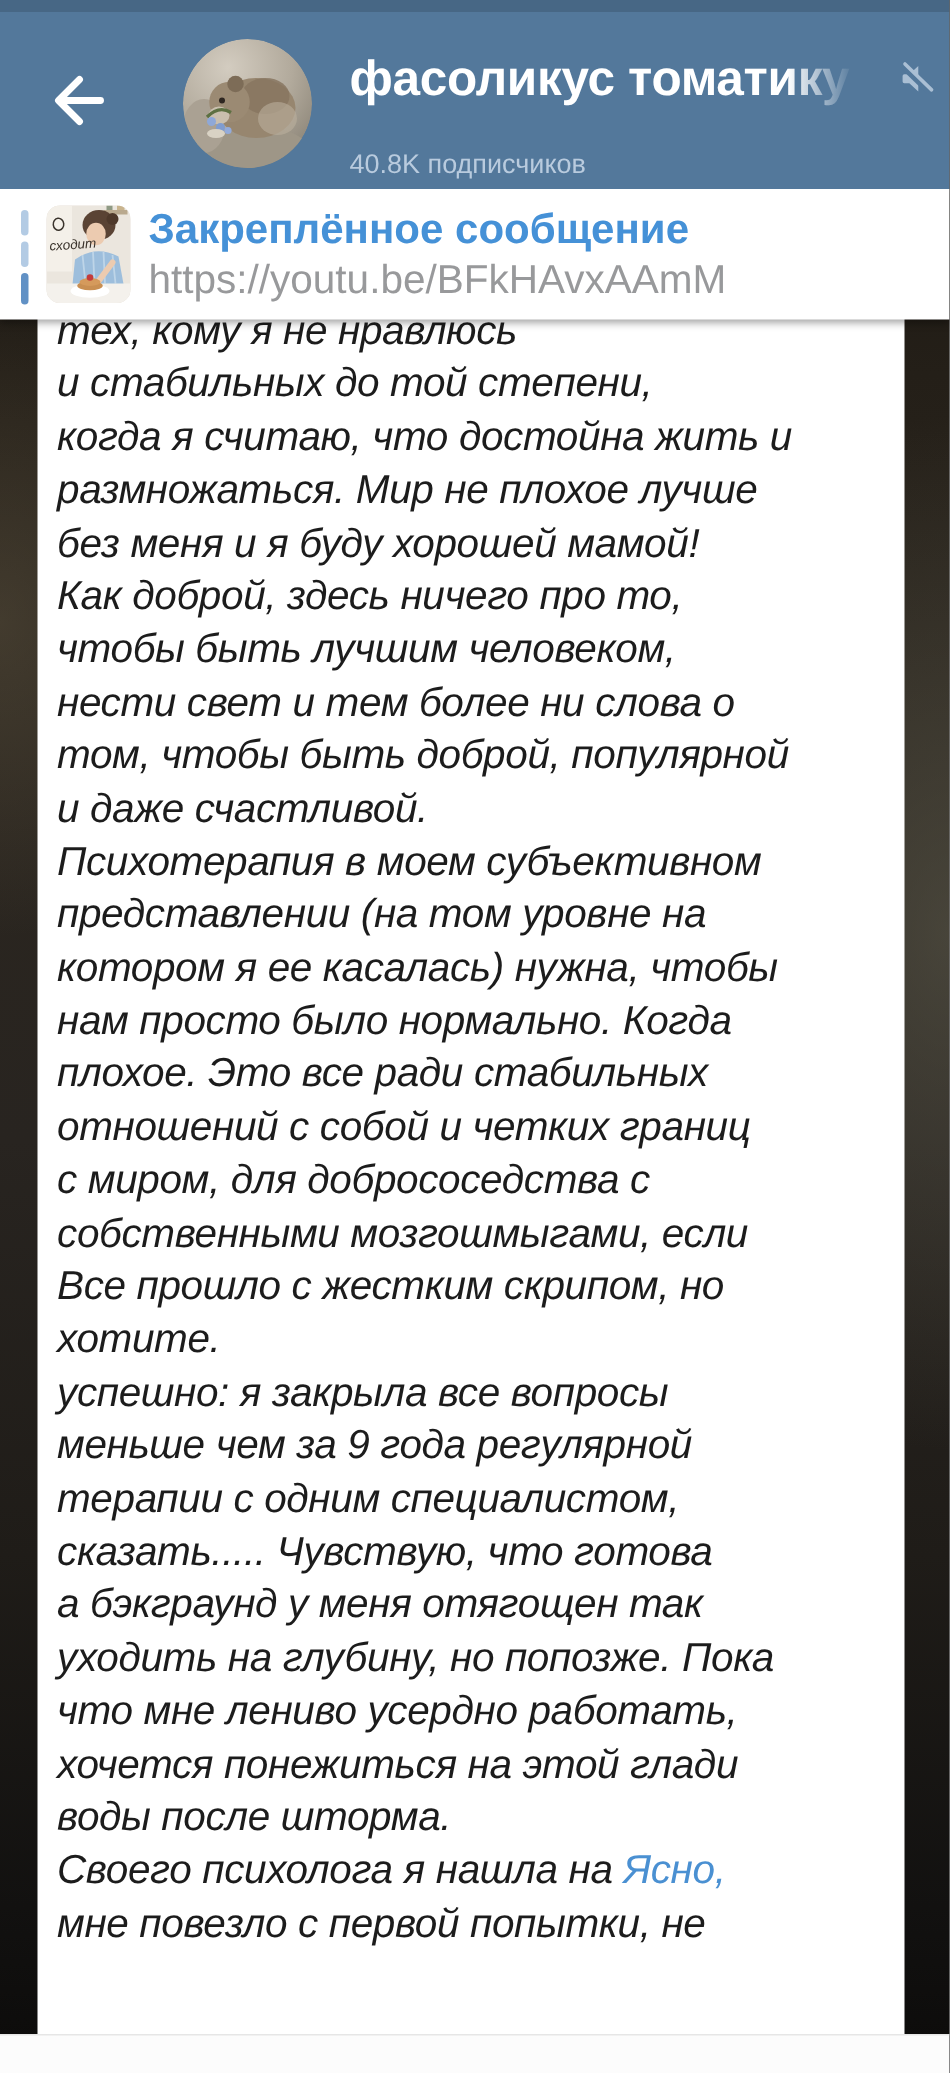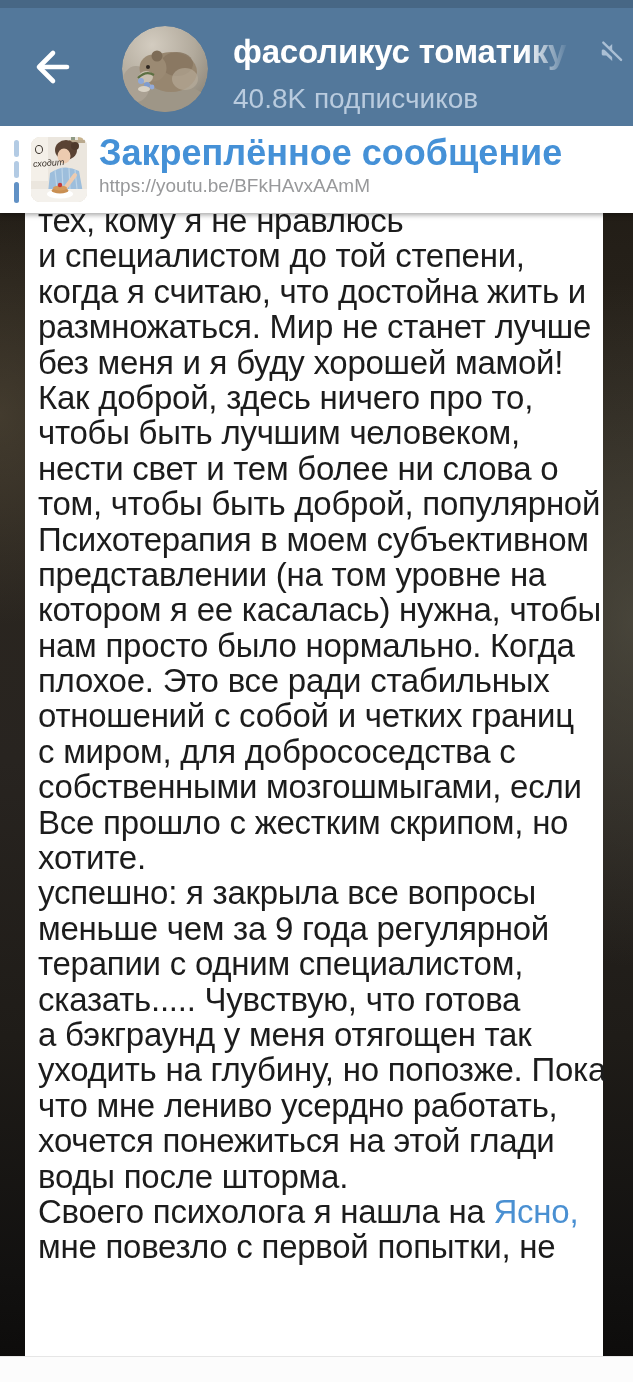--- a/index.html
+++ b/index.html
@@ -17,85 +17,86 @@
     background:
       radial-gradient(220px 300px at 0% 30%, rgba(92,82,63,0.50), transparent 70%),
       radial-gradient(280px 480px at 100% 45%, rgba(99,97,82,0.52), transparent 72%),
       linear-gradient(180deg,#17130f 0%,#241f18 18%,#2b261f 35%,#282420 55%,#1f1c18 75%,#121110 92%,#0c0b0a 100%);
   }
 
   
   .bubble{position:absolute;left:25px;top:205px;width:578px;height:1151px;
     background:var(--bubble);z-index:1;}
   .msg-text{position:absolute;left:38px;top:203px;z-index:2;}
-  .msg-line{white-space:pre;height:35.4px;line-height:35.4px;font-size:33px;
-    letter-spacing:-0.25px;color:var(--text);}
+  .msg-line{white-space:pre;height:35.4px;line-height:35.4px;font-size:27px;
+    letter-spacing:-0.25px;color:var(--text);font-style:italic;}
   .msg-link{color:var(--link-blue);cursor:pointer;}
 
   
   .input-bar{position:absolute;left:0;bottom:0;width:633px;height:26px;z-index:3;
     background:#fcfcfc;border-top:1px solid #e6e6e6;}
 
   
   .pinned{position:absolute;left:0;top:126px;width:633px;height:87px;z-index:4;
     background:#ffffff;box-shadow:0 2px 5px rgba(0,0,0,0.35);cursor:pointer;}
   .pin-indicator{position:absolute;left:14px;top:14px;width:5px;height:64px;}
   .pin-seg{position:absolute;left:0;width:5px;border-radius:3px;background:#b3cbe4;}
   .pin-seg.s1{top:0;height:17px;}
   .pin-seg.s2{top:21px;height:17px;}
   .pin-seg.s3{top:42px;height:21px;background:#6191c5;}
   .pin-thumb{position:absolute;left:31px;top:11px;width:56px;height:65px;
     border-radius:9px;overflow:hidden;background:#e9e4dc;}
   .pin-texts{position:absolute;left:99px;top:10px;width:520px;}
-  .pin-title{font-size:36px;font-weight:bold;color:var(--accent-blue);line-height:34px;}
-  .pin-url{font-size:19px;color:var(--muted-gray);line-height:32px;
+  .pin-title{font-size:28px;font-weight:bold;color:var(--accent-blue);line-height:34px;}
+  .pin-url{font-size:27px;color:var(--muted-gray);line-height:32px;
     white-space:nowrap;overflow:hidden;}
 
   
   .header{position:absolute;left:0;top:0;width:633px;height:126px;z-index:5;
     background:var(--header-bg);}
   .status-strip{position:absolute;left:0;top:0;width:633px;height:8px;
     background:rgba(0,0,0,0.14);}
   .back-btn{position:absolute;left:28px;top:44px;width:46px;height:46px;
     background:none;border:none;cursor:pointer;}
   .avatar{position:absolute;left:122px;top:26px;width:86px;height:86px;
     border-radius:50%;overflow:hidden;cursor:pointer;}
   .header-info{position:absolute;left:233px;top:30px;width:396px;height:80px;cursor:pointer;}
   .title-row{position:relative;height:44px;}
   .title-wrap{position:relative;display:inline-block;width:344px;height:44px;
     overflow:hidden;white-space:nowrap;vertical-align:top;}
   .chan-title{font-size:33px;font-weight:bold;color:#ffffff;line-height:44px;letter-spacing:-0.2px;}
   .title-fade{position:absolute;right:0;top:0;bottom:0;width:52px;
     background:linear-gradient(90deg,rgba(83,120,155,0) 0%,var(--header-bg) 85%);}
   .mute-ico{position:absolute;left:364px;top:9px;width:27px;height:27px;}
-  .chan-sub{font-size:28px;color:var(--subtitle-col);line-height:34px;margin-top:8px;}
+  .chan-sub{font-size:18px;color:var(--subtitle-col);line-height:34px;margin-top:18px;}
 
   .thumb-text{position:absolute;left:2px;top:21px;font-size:9px;color:#3a332c;
     transform:rotate(-4deg);font-style:italic;letter-spacing:0;}
   .thumb-o{position:absolute;left:4px;top:8px;width:8px;height:9px;border:1.6px solid #3a332c;
     border-radius:50%;transform:rotate(-6deg);}
 </style>
 </head>
 <body>
 
 <div class="screen">
 
   <div class="chat-bg"></div>
 
   <div class="bubble"></div>
   <div class="msg-text" id="msg-text">
       <div class="msg-line"><span>тех, кому я не нравлюсь</span></div>
-      <div class="msg-line"><span>и специалистом до той степени,</span></div>
+      <div class="msg-line"><span>и стабильных до той степени,</span></div>
       <div class="msg-line"><span>когда я считаю, что достойна жить и</span></div>
-      <div class="msg-line"><span>размножаться. Мир не станет лучше</span></div>
+      <div class="msg-line"><span>размножаться. Мир не плохое лучше</span></div>
       <div class="msg-line"><span>без меня и я буду хорошей мамой!</span></div>
       <div class="msg-line"><span>Как доброй, здесь ничего про то,</span></div>
       <div class="msg-line"><span>чтобы быть лучшим человеком,</span></div>
       <div class="msg-line"><span>нести свет и тем более ни слова о</span></div>
       <div class="msg-line"><span>том, чтобы быть доброй, популярной</span></div>
+      <div class="msg-line"><span>и даже счастливой.</span></div>
       <div class="msg-line"><span>Психотерапия в моем субъективном</span></div>
       <div class="msg-line"><span>представлении (на том уровне на</span></div>
       <div class="msg-line"><span>котором я ее касалась) нужна, чтобы</span></div>
       <div class="msg-line"><span>нам просто было нормально. Когда</span></div>
       <div class="msg-line"><span>плохое. Это все ради стабильных</span></div>
       <div class="msg-line"><span>отношений с собой и четких границ</span></div>
       <div class="msg-line"><span>с миром, для добрососедства с</span></div>
       <div class="msg-line"><span>собственными мозгошмыгами, если</span></div>
       <div class="msg-line"><span>Все прошло с жестким скрипом, но</span></div>
       <div class="msg-line"><span>хотите.</span></div>

